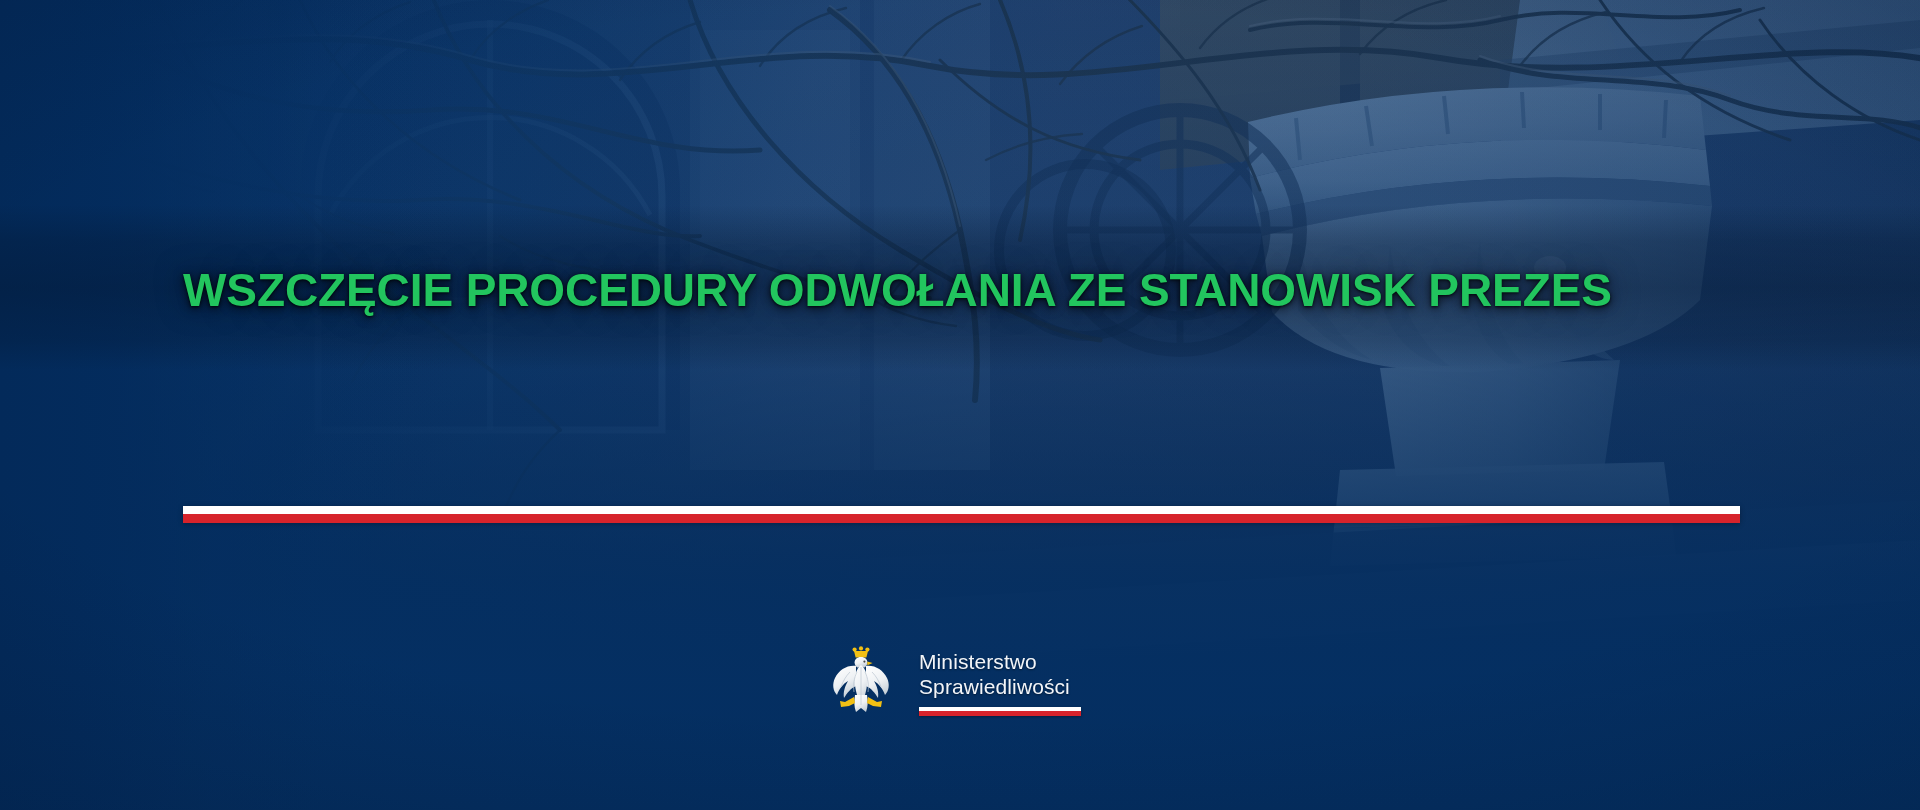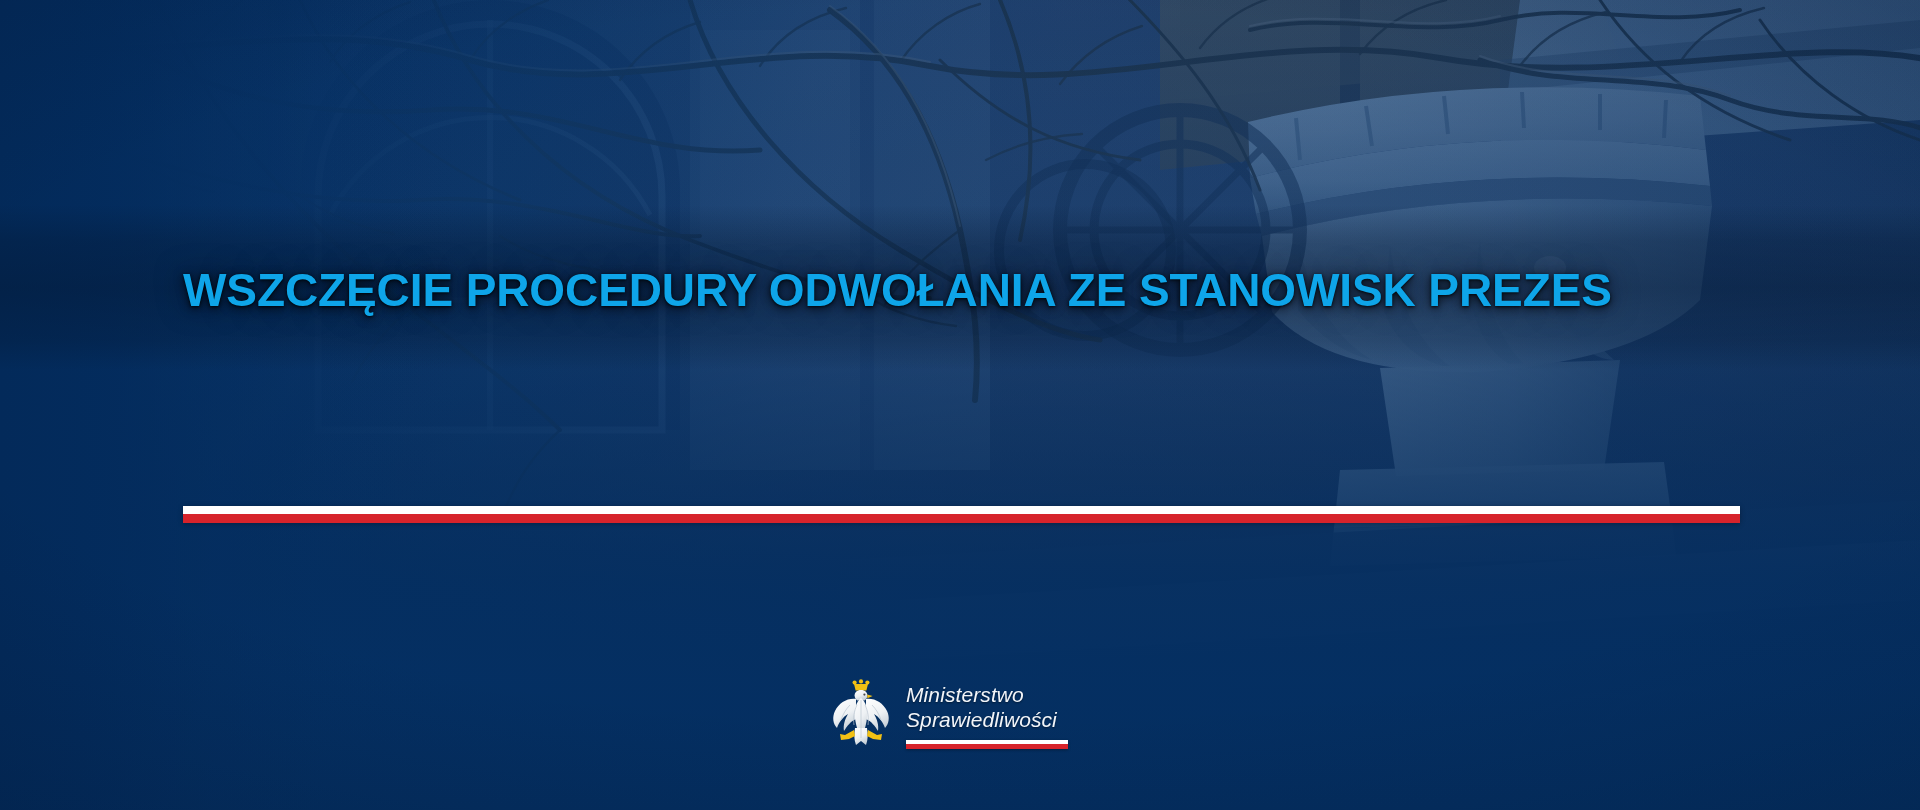--- a/index.html
+++ b/index.html
@@ -75,21 +75,21 @@
     position: absolute; inset: 0;
     background: radial-gradient(125% 105% at 50% 45%, rgba(0,0,0,0) 42%, rgba(2,20,46,0.50) 100%);
   }
 
   
   .headline {
     position: absolute;
     left: 183px;
     top: 231px;
     width: 1560px;
-    color: #0ea5e9;
+    color: #22c55e;
     font-size: 46px;
     line-height: 57px;
     font-weight: 700;
     letter-spacing: -0.1px;
     text-shadow:
       0 2px 10px rgba(0,0,0,0.72),
       0 1px 3px rgba(0,0,0,0.80),
       0 0 28px rgba(0,10,30,0.55);
     white-space: nowrap;
   }
@@ -119,25 +119,24 @@
     height: 17px;
     box-shadow: 0 1px 5px rgba(0,0,0,0.30);
   }
   .rule .rule-white { height: 8px; background: #ffffff; }
   .rule .rule-red   { height: 9px; background: #d7232b; }
 
   
   .logo {
     position: absolute;
     left: 830px;
-    top: 678px;
+    top: 645px;
     display: flex;
     align-items: flex-start;
-    gap: 14px;
-    font-style: italic;
+    gap: 27px;
   }
   .eagle { width: 62px; height: 74px; display: block; flex: 0 0 auto; }
   .logo-textwrap { padding-top: 4px; }
   .logo-line {
     display: block;
     color: #f2f5f9;
     font-size: 21px;
     line-height: 25px;
     font-weight: 400;
     letter-spacing: 0.1px;

